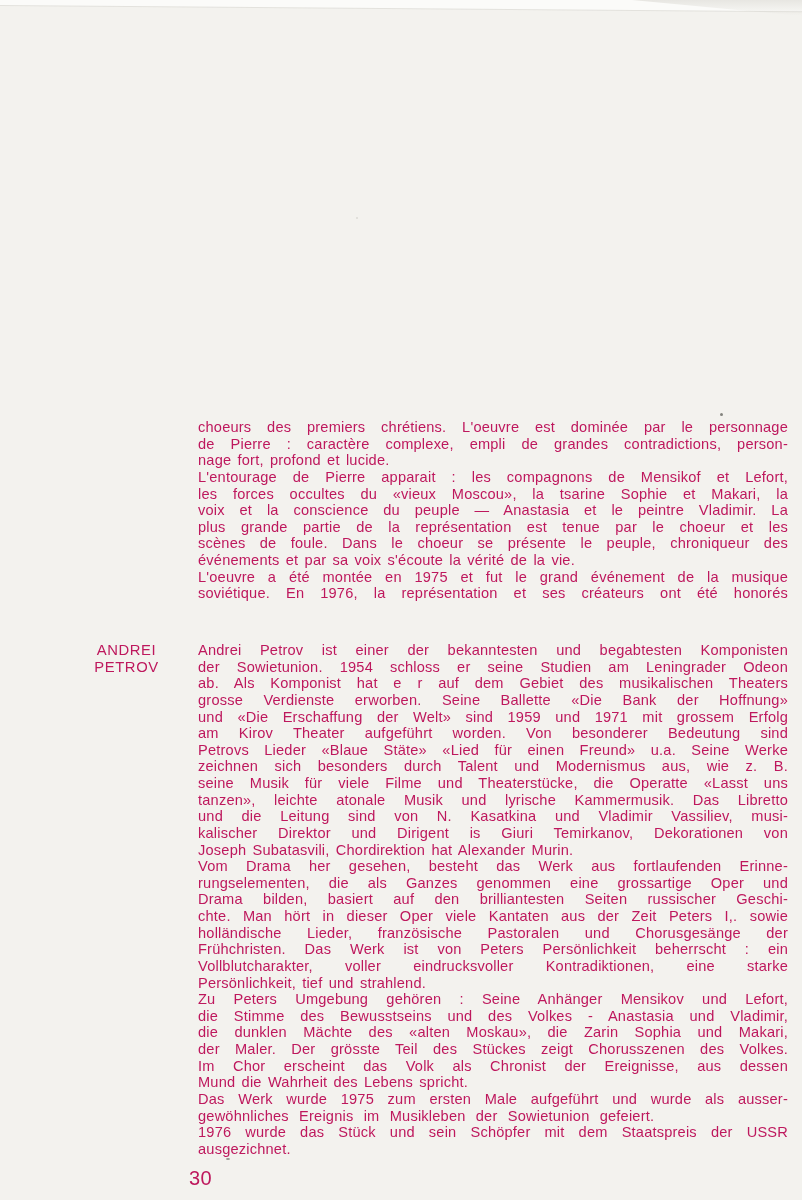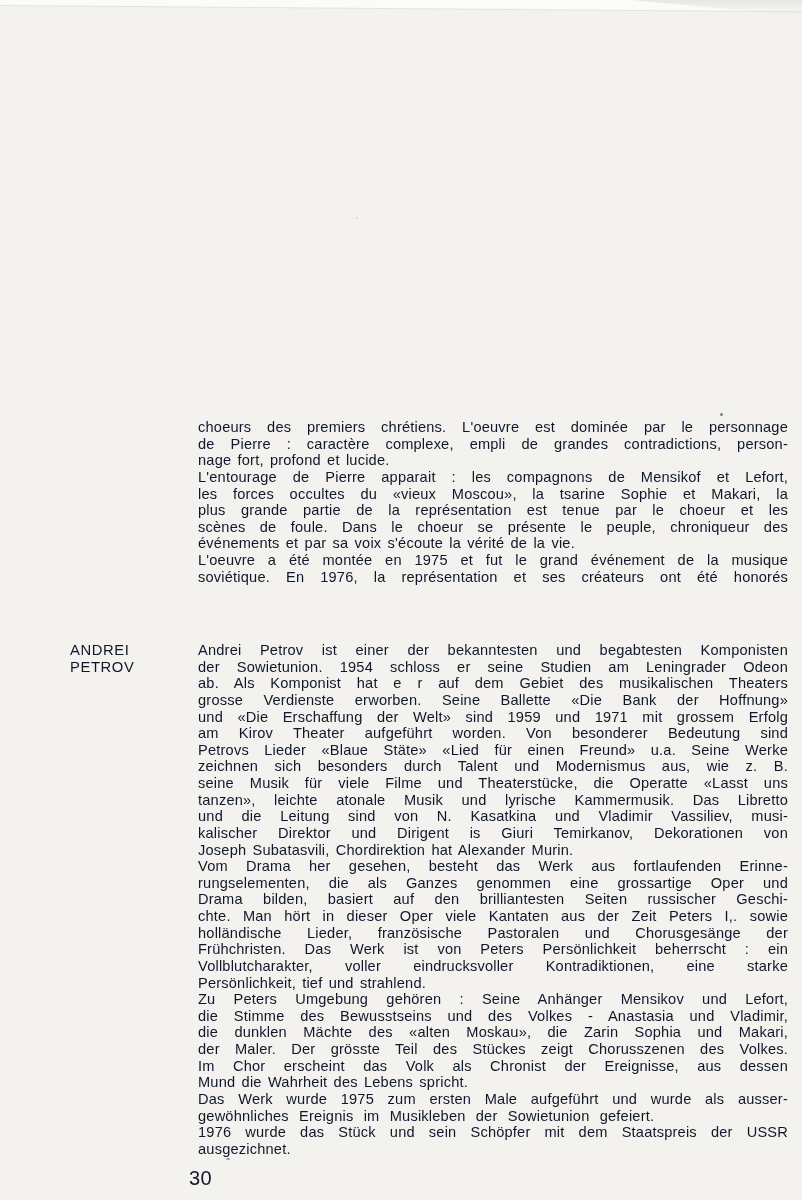--- a/index.html
+++ b/index.html
@@ -58,52 +58,53 @@
   .ln.end {
     text-align: right;
     text-align-last: left;
     word-spacing: 2px;
   }
 
   .side-label {
     position: absolute;
     left: 70px; top: 642px;
     width: 113px;
-    text-align: left;
+    text-align: center;
     font-size: 14.8px;
     line-height: 16.62px;
     letter-spacing: 0.6px;
   }
 
   .page-number {
     position: absolute;
     left: 189px; top: 1170px;
     font-size: 20px;
     line-height: 16px;
     letter-spacing: 0.3px;
   }
 </style>
 </head>
 <body>
 
-<div class="page" style="background: rgb(243, 242, 238); color: #0f172a;">
+<div class="page" style="background: rgb(243, 242, 238); color: #be185d;">
 
   <div class="scan-top"></div>
   <div class="corner-shade"></div>
   <div class="speck s1"></div>
   <div class="speck s2"></div>
   <div class="speck s3"></div>
 
   <div class="block french">
 
   <div class="ln">choeurs des premiers chrétiens. L'oeuvre est dominée par le personnage</div>
       <div class="ln">de Pierre : caractère complexe, empli de grandes contradictions, person-</div>
       <div class="ln end">nage fort, profond et lucide.</div>
       <div class="ln">L'entourage de Pierre apparait : les compagnons de Mensikof et Lefort,</div>
       <div class="ln">les forces occultes du «vieux Moscou», la tsarine Sophie et Makari, la</div>
+      <div class="ln">voix et la conscience du peuple — Anastasia et le peintre Vladimir. La</div>
       <div class="ln">plus grande partie de la représentation est tenue par le choeur et les</div>
       <div class="ln">scènes de foule. Dans le choeur se présente le peuple, chroniqueur des</div>
       <div class="ln end">événements et par sa voix s'écoute la vérité de la vie.</div>
       <div class="ln">L'oeuvre a été montée en 1975 et fut le grand événement de la musique</div>
       <div class="ln">soviétique. En 1976, la représentation et ses créateurs ont été honorés</div>
     </div>
 
   <div class="side-label">
     <div>ANDREI</div>
     <div>PETROV</div>

